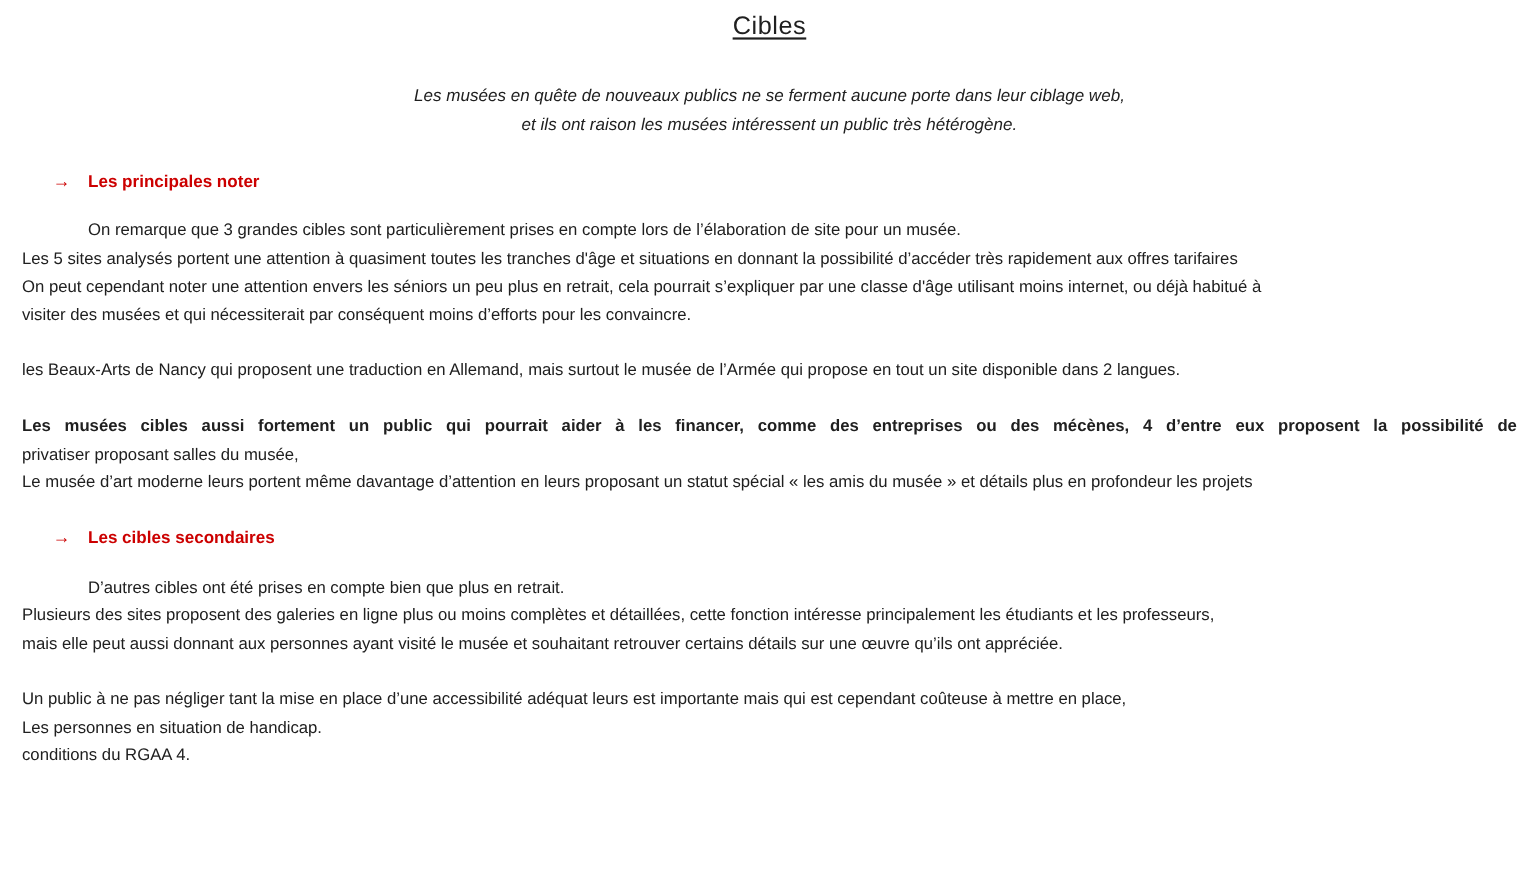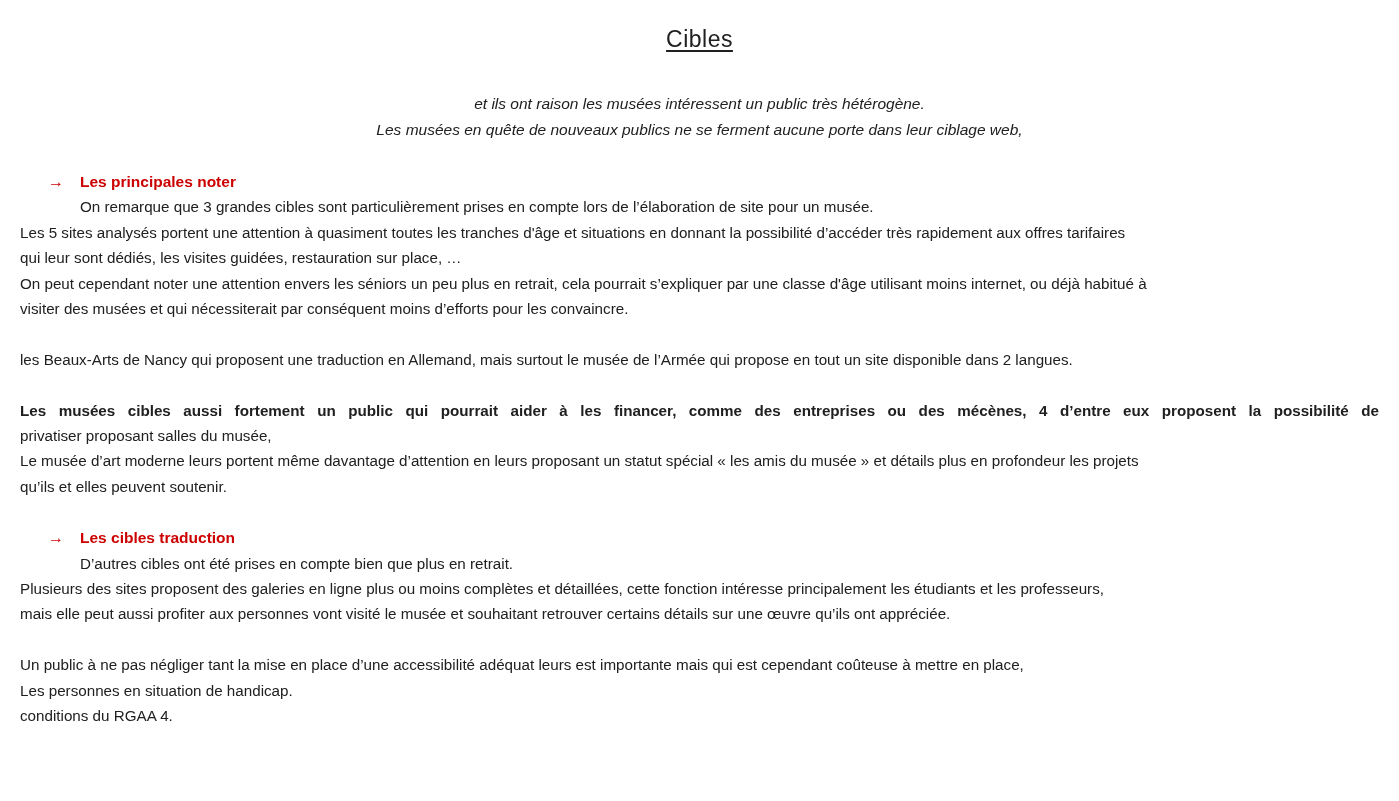--- a/index.html
+++ b/index.html
@@ -1,21 +1,21 @@
 <!DOCTYPE html>
 <html><head>
 <meta charset="utf-8">
 <style>
   html,body{margin:0;padding:0;background:#ffffff;}
   body{
     width:1399px;height:801px;overflow:hidden;
     font-family:"Liberation Sans",sans-serif;
     color:#202020;
   }
-  .page{padding:24px 20px 0 20px;}
+  .page{padding:8px 20px 0 20px;}
   .doc-title{
     text-align:center;
     font-size:23px;
     font-weight:400;
     text-decoration:underline;
     text-underline-offset:3px;
     margin:2px 0 0 0;
     letter-spacing:0.5px;
   }
   .subtitle{
@@ -35,61 +35,59 @@
     font-size:15.5px;
     font-weight:bold;
     line-height:25.4px;
   }
   .heading-row .arrow{font-weight:400;font-size:16px;}
   .line{
     font-size:15.2px;
     line-height:25.4px;
     min-height:25.4px;
   }
-  .indent{padding-left:60px;}
+  .indent{padding-left:60px;margin-top:19px;}
   .stretch{text-align:justify;text-align-last:justify;font-weight:bold;}
 </style>
 </head>
 <body>
 
 <div class="page">
 
   <h1 class="doc-title">Cibles</h1>
 
   <div class="subtitle">
+    <div>Les musées en quête de nouveaux publics ne se ferment aucune porte dans leur ciblage web,</div>
     <div>et ils ont raison les musées intéressent un public très hétérogène.</div>
-    <div>Les musées en quête de nouveaux publics ne se ferment aucune porte dans leur ciblage web,</div>
   </div>
 
   <div class="section">
     <div class="heading-row">
       <span class="arrow">→</span>
       <span class="heading-text">Les principales noter</span>
     </div>
     <div class="line indent">On remarque que 3 grandes cibles sont particulièrement prises en compte lors de l’élaboration de site pour un musée.</div>
     <div class="line">Les 5 sites analysés portent une attention à quasiment toutes les tranches d'âge et situations en donnant la possibilité d’accéder très rapidement aux offres tarifaires</div>
-    <div class="line">qui leur sont dédiés, les visites guidées, restauration sur place, …</div>
     <div class="line">On peut cependant noter une attention envers les séniors un peu plus en retrait, cela pourrait s’expliquer par une classe d'âge utilisant moins internet, ou déjà habitué à</div>
     <div class="line">visiter des musées et qui nécessiterait par conséquent moins d’efforts pour les convaincre.</div>
     <div class="line"></div>
     <div class="line">les Beaux-Arts de Nancy qui proposent une traduction en Allemand, mais surtout le musée de l’Armée qui propose en tout un site disponible dans 2 langues.</div>
     <div class="line"></div>
     <div class="line stretch">Les musées cibles aussi fortement un public qui pourrait aider à les financer, comme des entreprises ou des mécènes, 4 d’entre eux proposent la possibilité de</div>
     <div class="line">privatiser proposant salles du musée,</div>
     <div class="line">Le musée d’art moderne leurs portent même davantage d’attention en leurs proposant un statut spécial « les amis du musée » et détails plus en profondeur les projets</div>
-    <div class="line">qu’ils et elles peuvent soutenir.</div>
   </div>
 
   <div class="section">
     <div class="heading-row">
       <span class="arrow">→</span>
-      <span class="heading-text">Les cibles traduction</span>
+      <span class="heading-text">Les cibles secondaires</span>
     </div>
     <div class="line indent">D’autres cibles ont été prises en compte bien que plus en retrait.</div>
     <div class="line">Plusieurs des sites proposent des galeries en ligne plus ou moins complètes et détaillées, cette fonction intéresse principalement les étudiants et les professeurs,</div>
-    <div class="line">mais elle peut aussi profiter aux personnes vont visité le musée et souhaitant retrouver certains détails sur une œuvre qu’ils ont appréciée.</div>
+    <div class="line">mais elle peut aussi donnant aux personnes ayant visité le musée et souhaitant retrouver certains détails sur une œuvre qu’ils ont appréciée.</div>
     <div class="line"></div>
     <div class="line">Un public à ne pas négliger tant la mise en place d’une accessibilité adéquat leurs est importante mais qui est cependant coûteuse à mettre en place,</div>
     <div class="line">Les personnes en situation de handicap.</div>
     <div class="line">conditions du RGAA 4.</div>
   </div>
 
 </div>
 
 </body></html>

